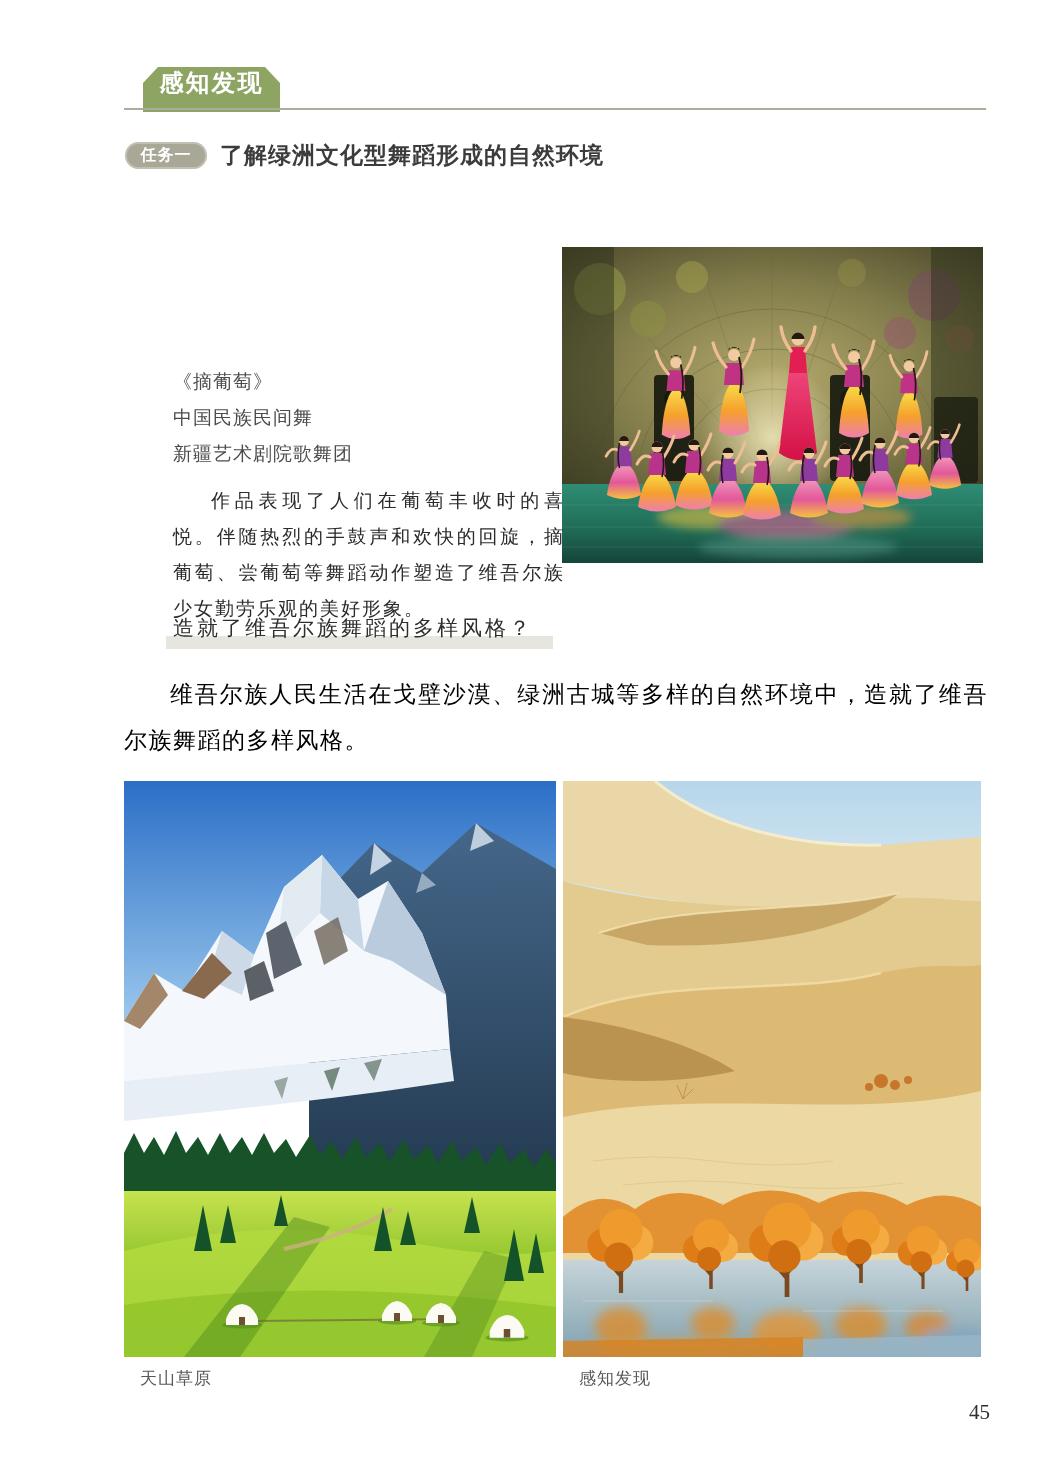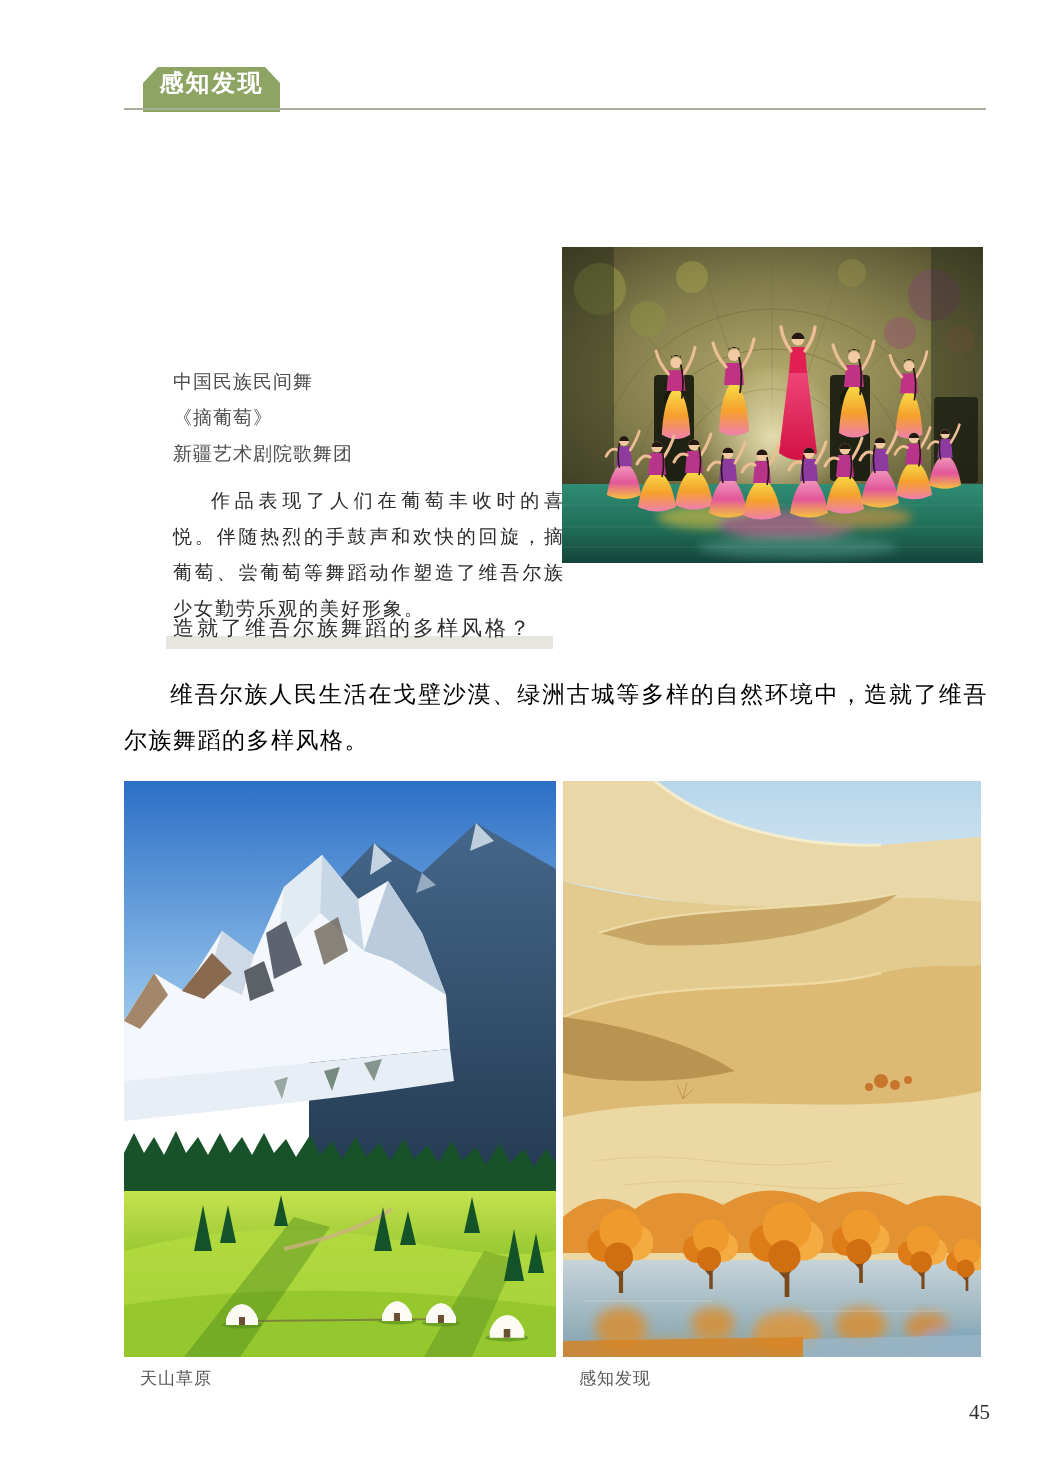--- a/index.html
+++ b/index.html
@@ -79,20 +79,24 @@
 </head>
 <body>
 
 <div class="page">
 
   <div class="header-badge">
     <span>感知发现</span>
   </div>
   <div class="header-rule"></div>
 
+  <div class="task-row">
+    <span class="task-badge">任务一</span>
+    <span class="task-title">了解绿洲文化型舞蹈形成的自然环境</span>
+  </div>
 
 
   <figure class="stage-photo">
     <svg viewBox="0 0 421 316" preserveAspectRatio="none" role="img">
       <defs>
         <radialGradient id="gBack" cx="50%" cy="55%" r="75%">
           <stop offset="0%" stop-color="#b3a96c"></stop>
             <stop offset="55%" stop-color="#7f7a49"></stop>
             <stop offset="100%" stop-color="#4b472a"></stop>
         </radialGradient>
@@ -216,22 +220,22 @@
       <use href="#dKneelY" transform="translate(200,228)"></use>
       <use href="#dKneelP" transform="translate(247,226)"></use>
       <use href="#dKneelY" transform="translate(283,222)"></use>
       <use href="#dKneelP" transform="translate(318,216)"></use>
       <use href="#dKneelY" transform="translate(352,210) scale(.95)"></use>
       <use href="#dKneelP" transform="translate(383,204) scale(.85)"></use>
     </svg>
   </figure>
 
   <div class="work-block">
+    <p class="work-line">《摘葡萄》</p>
     <p class="work-line">中国民族民间舞</p>
-    <p class="work-line">《摘葡萄》</p>
     <p class="work-line">新疆艺术剧院歌舞团</p>
     <p class="work-desc">作品表现了人们在葡萄丰收时的喜悦。伴随热烈的手鼓声和欢快的回旋，摘葡萄、尝葡萄等舞蹈动作塑造了维吾尔族少女勤劳乐观的美好形象。</p>
   </div>
 
   <div class="question q2">
     <span class="q-h">造就了维吾尔族舞蹈的多样风格？</span>
   </div>
 
   <p class="main-para">维吾尔族人民生活在戈壁沙漠、绿洲古城等多样的自然环境中，造就了维吾尔族舞蹈的多样风格。</p>
 

